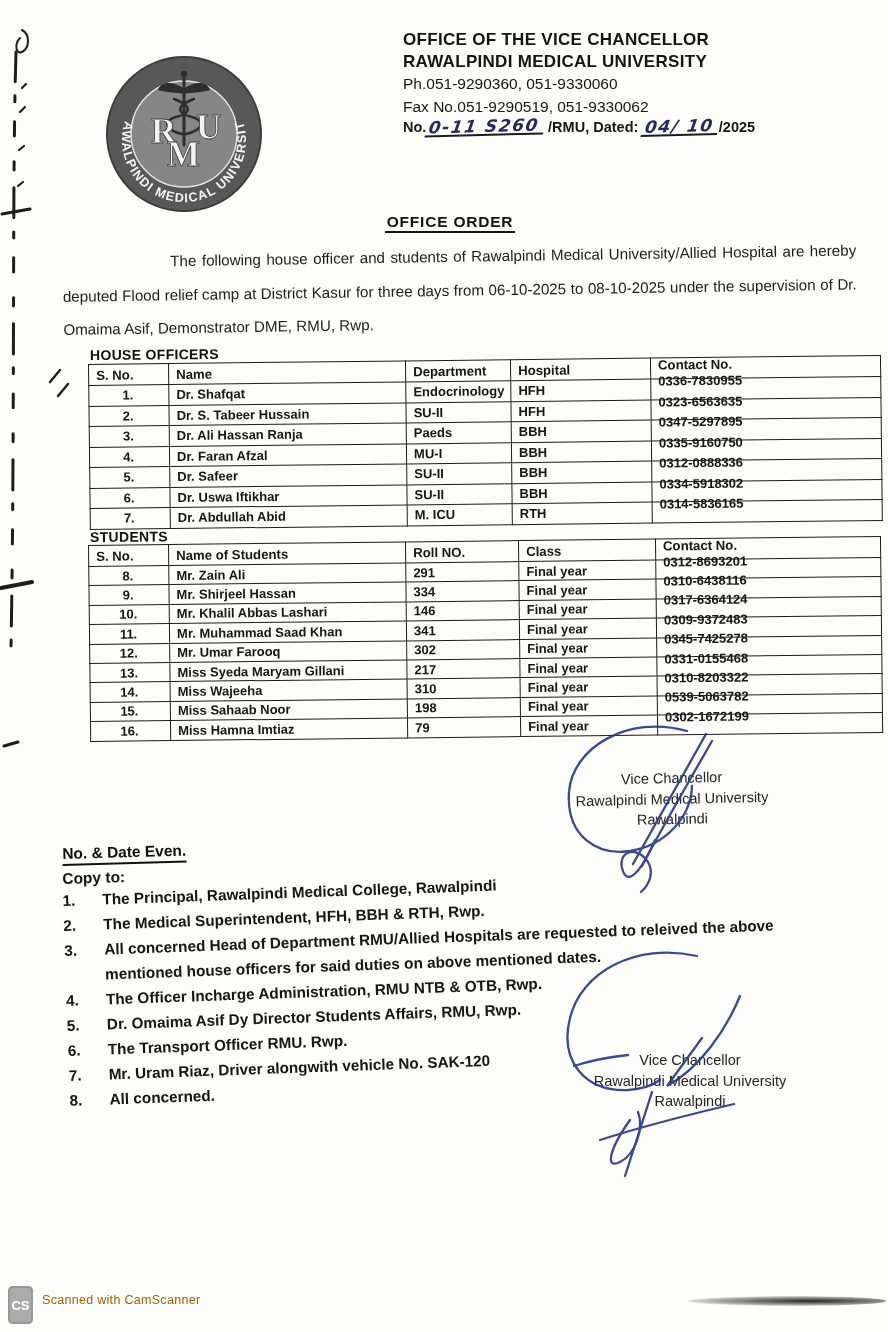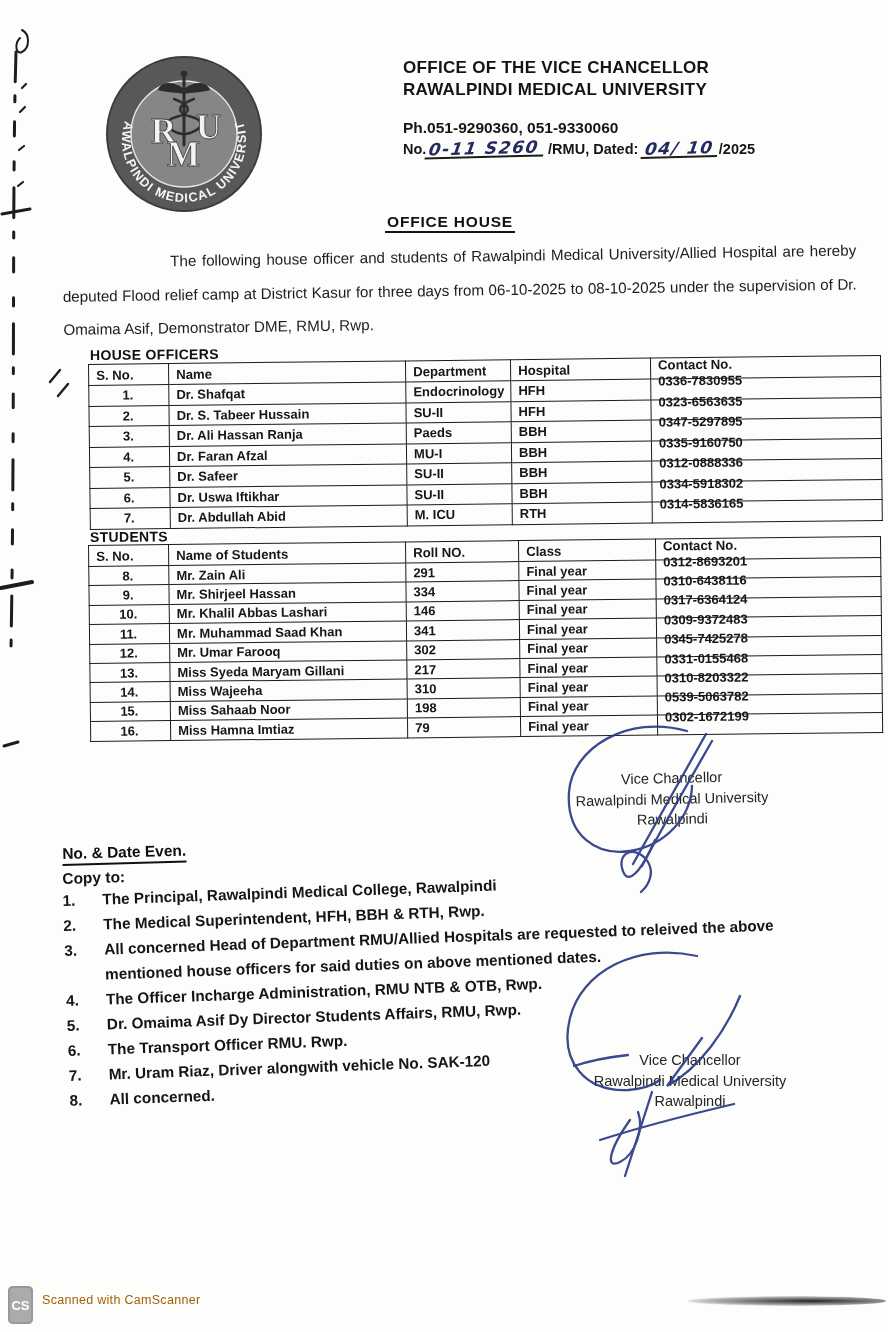--- a/index.html
+++ b/index.html
@@ -5,23 +5,23 @@
   html,body{margin:0;padding:0;}
   body{
     width:888px;height:1332px;position:relative;overflow:hidden;
     background:#fdfdfc;
     font-family:"Liberation Sans",sans-serif;
     color:#1c1c1c;
   }
   .abs{position:absolute;}
 
   
-  .letterhead{left:403px;top:57px;width:475px;}
+  .letterhead{left:403px;top:29px;width:475px;}
   .lh-title{font-size:17px;font-weight:bold;line-height:22px;letter-spacing:.3px;color:#141414;}
-  .lh-contact{font-size:15.5px;font-weight:bold;line-height:22.5px;color:#161616;margin-top:16px;}
+  .lh-contact{font-size:15.5px;font-weight:normal;line-height:22.5px;color:#161616;}
   .ref-line{font-size:14.5px;font-weight:bold;margin-top:1px;white-space:nowrap;color:#161616;}
   .hand{
     font-family:"DejaVu Sans",sans-serif;display:inline-block;
     font-style:italic;font-weight:600;color:#222a60;font-size:17px;
     transform:skewX(-10deg) rotate(-1.5deg);
     padding:0 5px 0 3px;border-bottom:2px solid #1b1b1b;line-height:15px;
     letter-spacing:1.5px;
   }
 
   
@@ -130,29 +130,30 @@
   </g>
   <text x="48" y="90" font-size="35" font-weight="bold" font-family="Liberation Serif, serif" fill="#f2f2f2" stroke="#3f3f3f" stroke-width="0.8">R</text>
   <text x="93" y="86" font-size="35" font-weight="bold" font-family="Liberation Serif, serif" fill="#f2f2f2" stroke="#3f3f3f" stroke-width="0.8">U</text>
   <text x="64" y="113" font-size="35" font-weight="bold" font-family="Liberation Serif, serif" fill="#f2f2f2" stroke="#3f3f3f" stroke-width="0.8">M</text>
 </svg>
 
 <div class="abs letterhead">
   <div class="lh-title">OFFICE OF THE VICE CHANCELLOR</div>
   <div class="lh-title">RAWALPINDI MEDICAL UNIVERSITY</div>
   <div class="lh-contact">Ph.051-9290360, 051-9330060</div>
+  <div class="lh-contact">Fax No.051-9290519, 051-9330062</div>
   <div class="ref-line">
     <span>No.</span><span class="hand">0-11 S260</span>
     <span>/RMU, Dated:</span>
     <span class="hand">04/ 10</span><span>/2025</span>
   </div>
 </div>
 
 <div class="abs title-heading">
-  <span>OFFICE HOUSE</span>
+  <span>OFFICE ORDER</span>
 </div>
 
 <div class="abs order-body">The following house officer and students of Rawalpindi Medical University/Allied Hospital are hereby deputed Flood relief camp at District Kasur for three days from 06-10-2025 to 08-10-2025 under the supervision of Dr. Omaima Asif, Demonstrator DME, RMU, Rwp.</div>
 
 <div class="abs sec-heading" id="ho-heading">HOUSE OFFICERS</div>
 <table class="abs doc-table" id="ho-table">
   <colgroup>
       <col style="width:80px">
       <col style="width:237px">
       <col style="width:105px">

